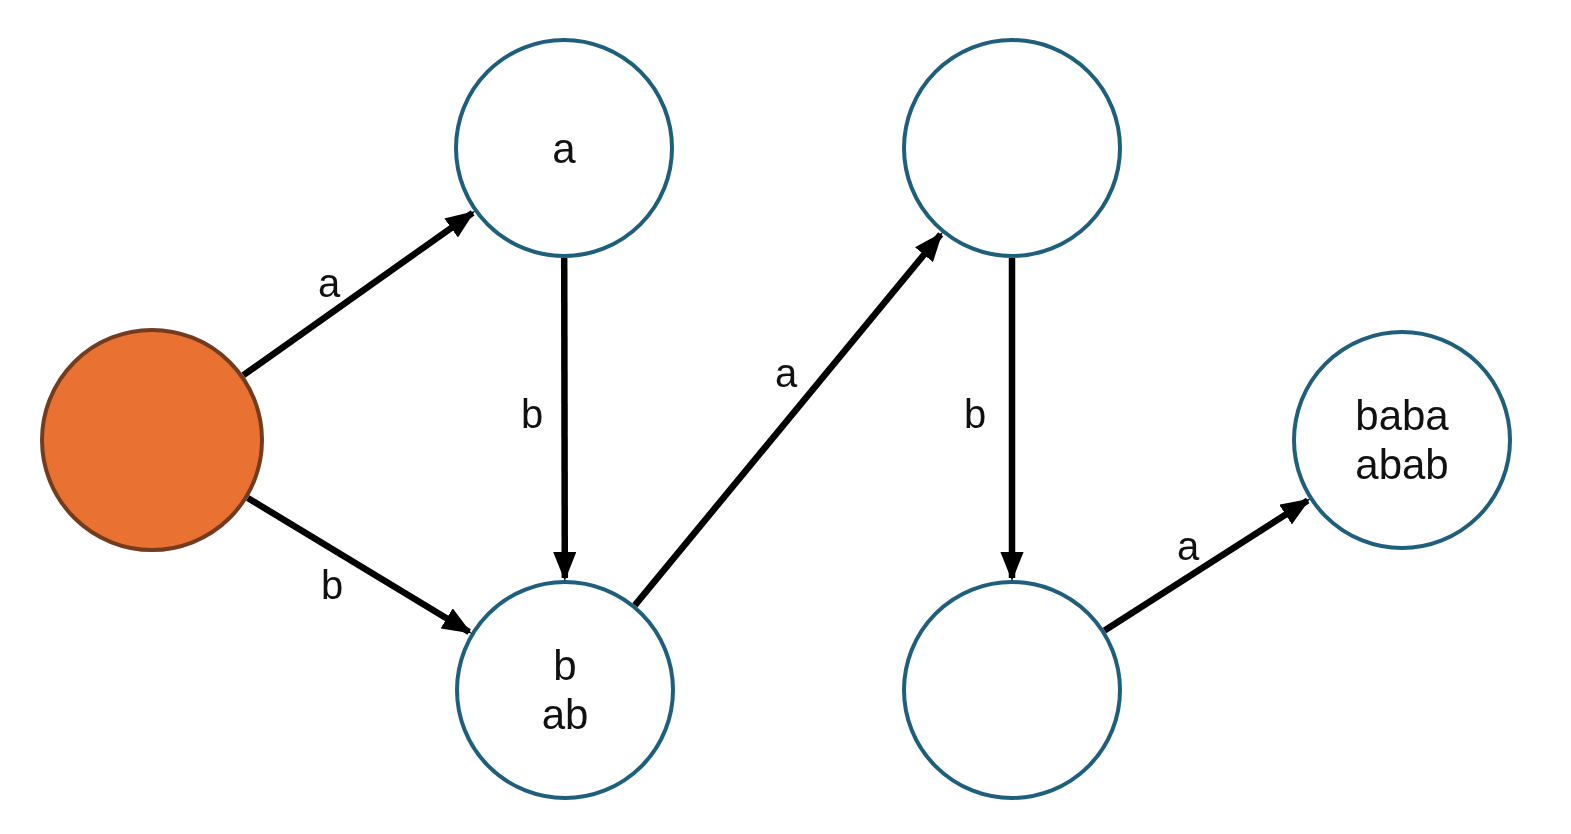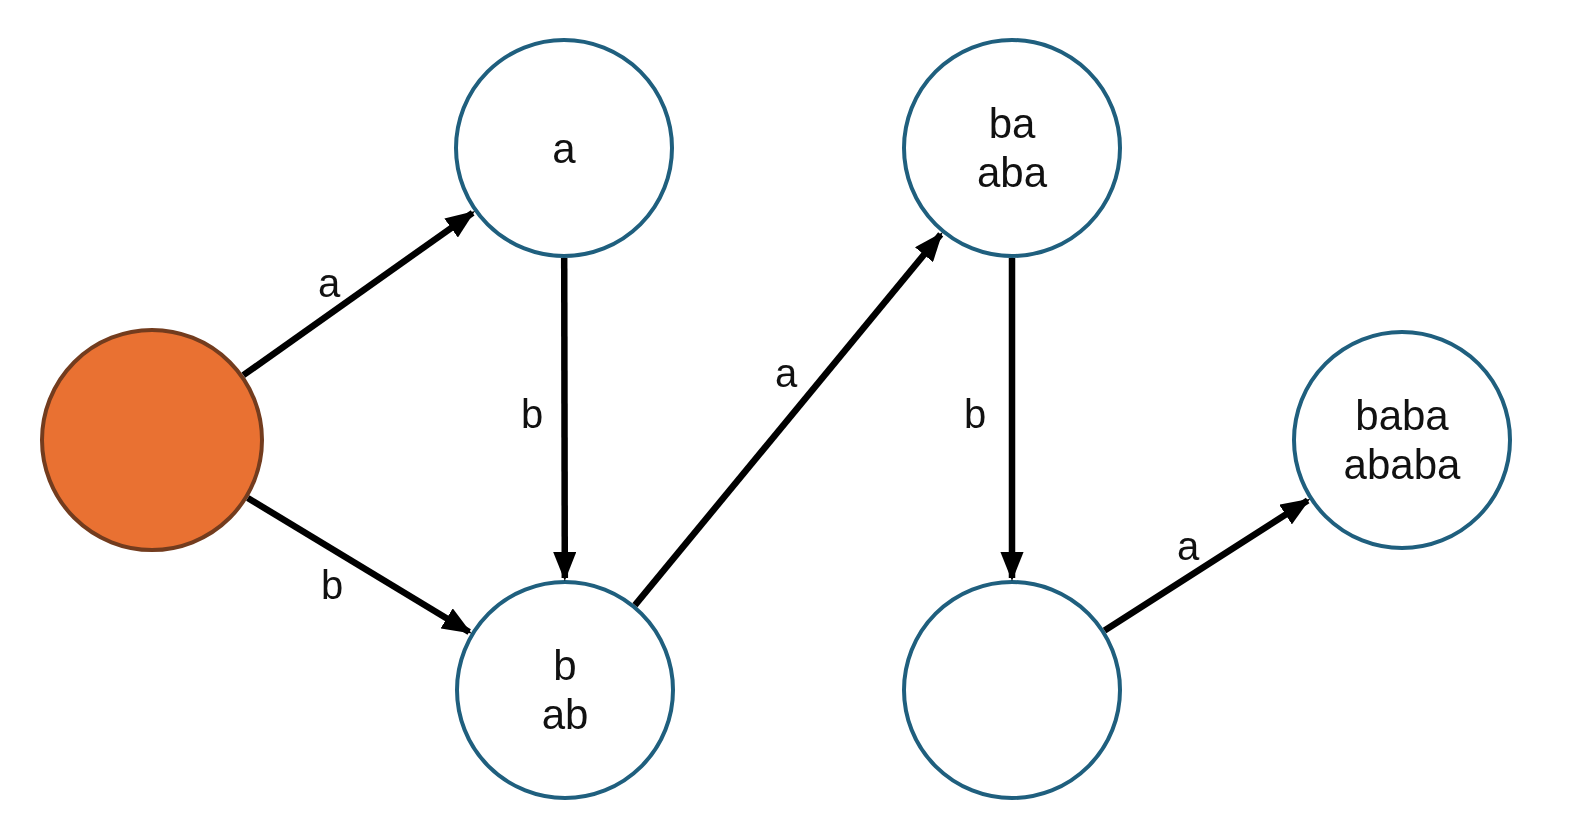--- a/index.html
+++ b/index.html
@@ -56,25 +56,23 @@
       <circle cx="1012" cy="690" r="108" fill="#ffffff" stroke="#1F5F7E" stroke-width="4"></circle>
       <circle cx="1402" cy="440" r="108" fill="#ffffff" stroke="#1F5F7E" stroke-width="4"></circle>
       <line x1="243.4" y1="375.2" x2="472.6" y2="212.8" stroke="#000000" stroke-width="6.5" marker-end="url(#arrowhead)"></line>
       <line x1="247.8" y1="498.0" x2="469.2" y2="632.0" stroke="#000000" stroke-width="6.5" marker-end="url(#arrowhead)"></line>
       <line x1="564.2" y1="258.0" x2="564.8" y2="578.0" stroke="#000000" stroke-width="6.5" marker-end="url(#arrowhead)"></line>
       <line x1="635.0" y1="605.1" x2="940.7" y2="234.4" stroke="#000000" stroke-width="6.5" marker-end="url(#arrowhead)"></line>
       <line x1="1012.0" y1="258.0" x2="1012.0" y2="578.0" stroke="#000000" stroke-width="6.5" marker-end="url(#arrowhead)"></line>
       <line x1="1104.6" y1="630.6" x2="1307.7" y2="500.4" stroke="#000000" stroke-width="6.5" marker-end="url(#arrowhead)"></line>
     </svg>
     <div class="node-label" style="left: 564px; top: 148px; color: rgb(17, 17, 17);">a</div>
-    <div class="node-label" style="left: 1012px; top: 148px; color: rgb(17, 17, 17);">ba
-aba</div>
     <div class="node-label" style="left: 565px; top: 690px; color: rgb(17, 17, 17);">b
 ab</div>
     <div class="node-label" style="left: 1402px; top: 440px; color: rgb(17, 17, 17);">baba
-ababa</div>
+abab</div>
     <div class="edge-label" style="left: 329px; top: 283px; color: rgb(17, 17, 17);">a</div>
     <div class="edge-label" style="left: 332px; top: 585px; color: rgb(17, 17, 17);">b</div>
     <div class="edge-label" style="left: 532px; top: 414px; color: rgb(17, 17, 17);">b</div>
     <div class="edge-label" style="left: 786px; top: 373px; color: rgb(17, 17, 17);">a</div>
     <div class="edge-label" style="left: 975px; top: 414px; color: rgb(17, 17, 17);">b</div>
     <div class="edge-label" style="left: 1188px; top: 546px; color: rgb(17, 17, 17);">a</div>
   </div>
 
 </body></html>

